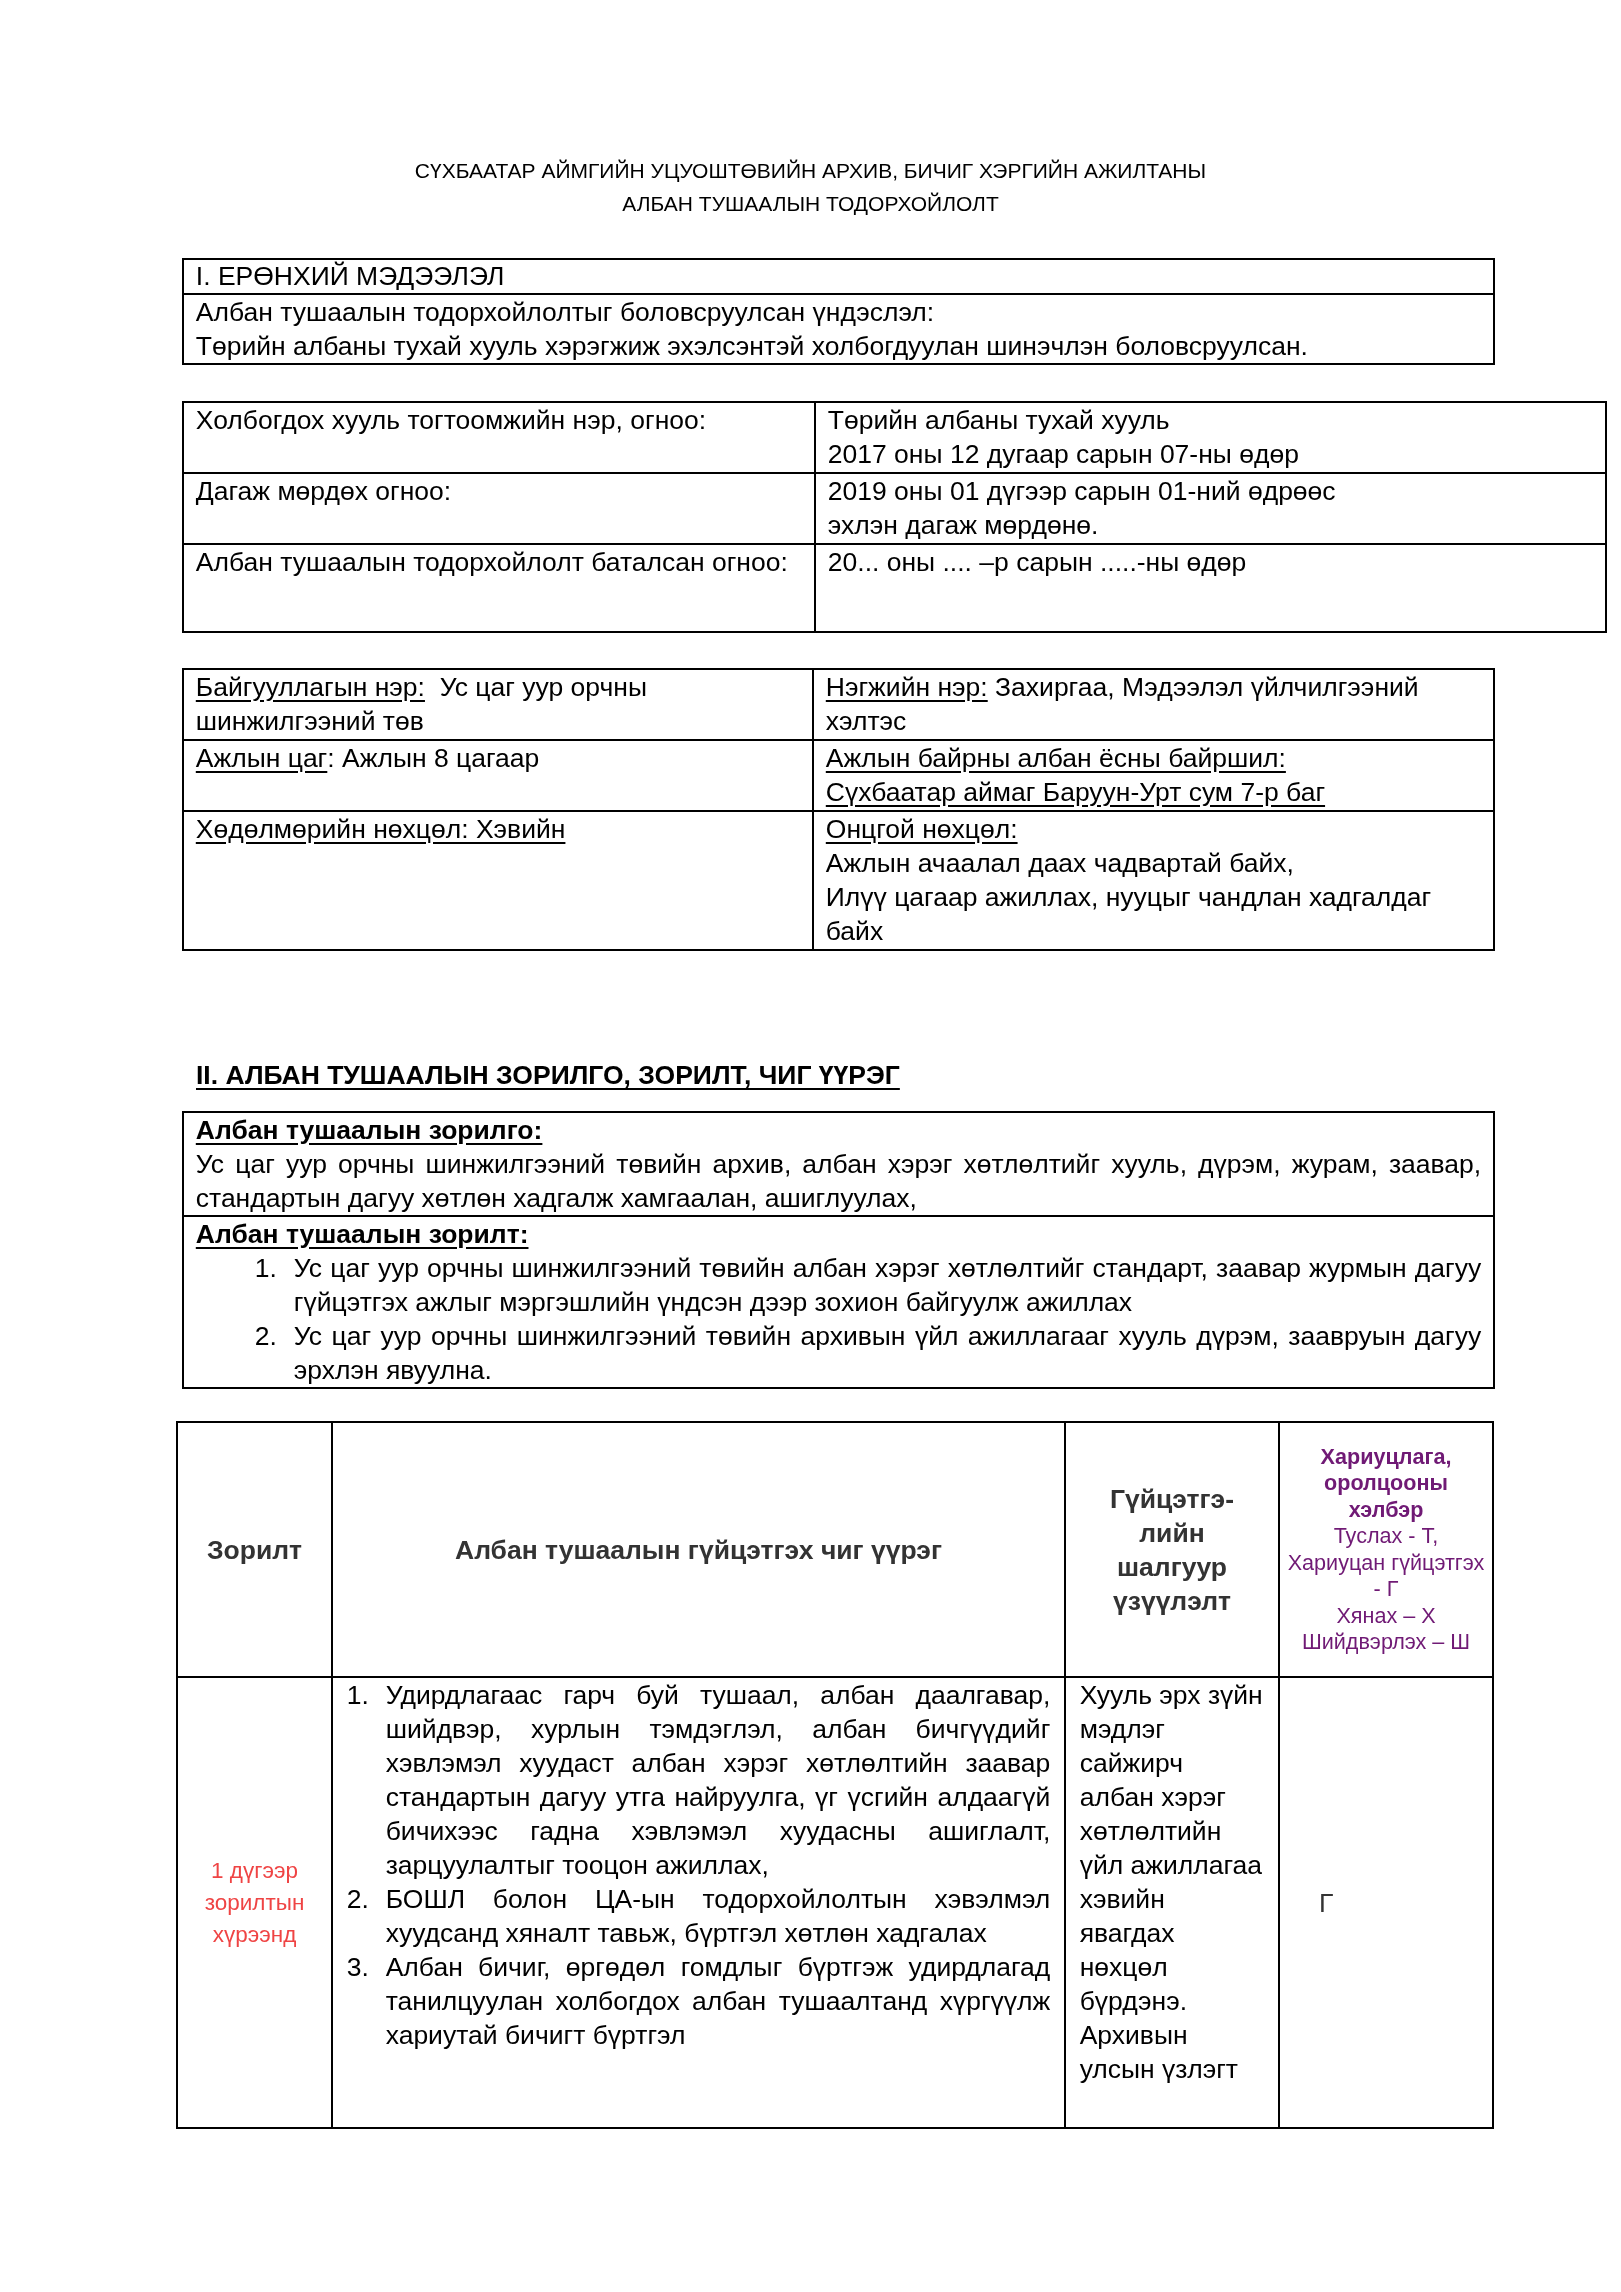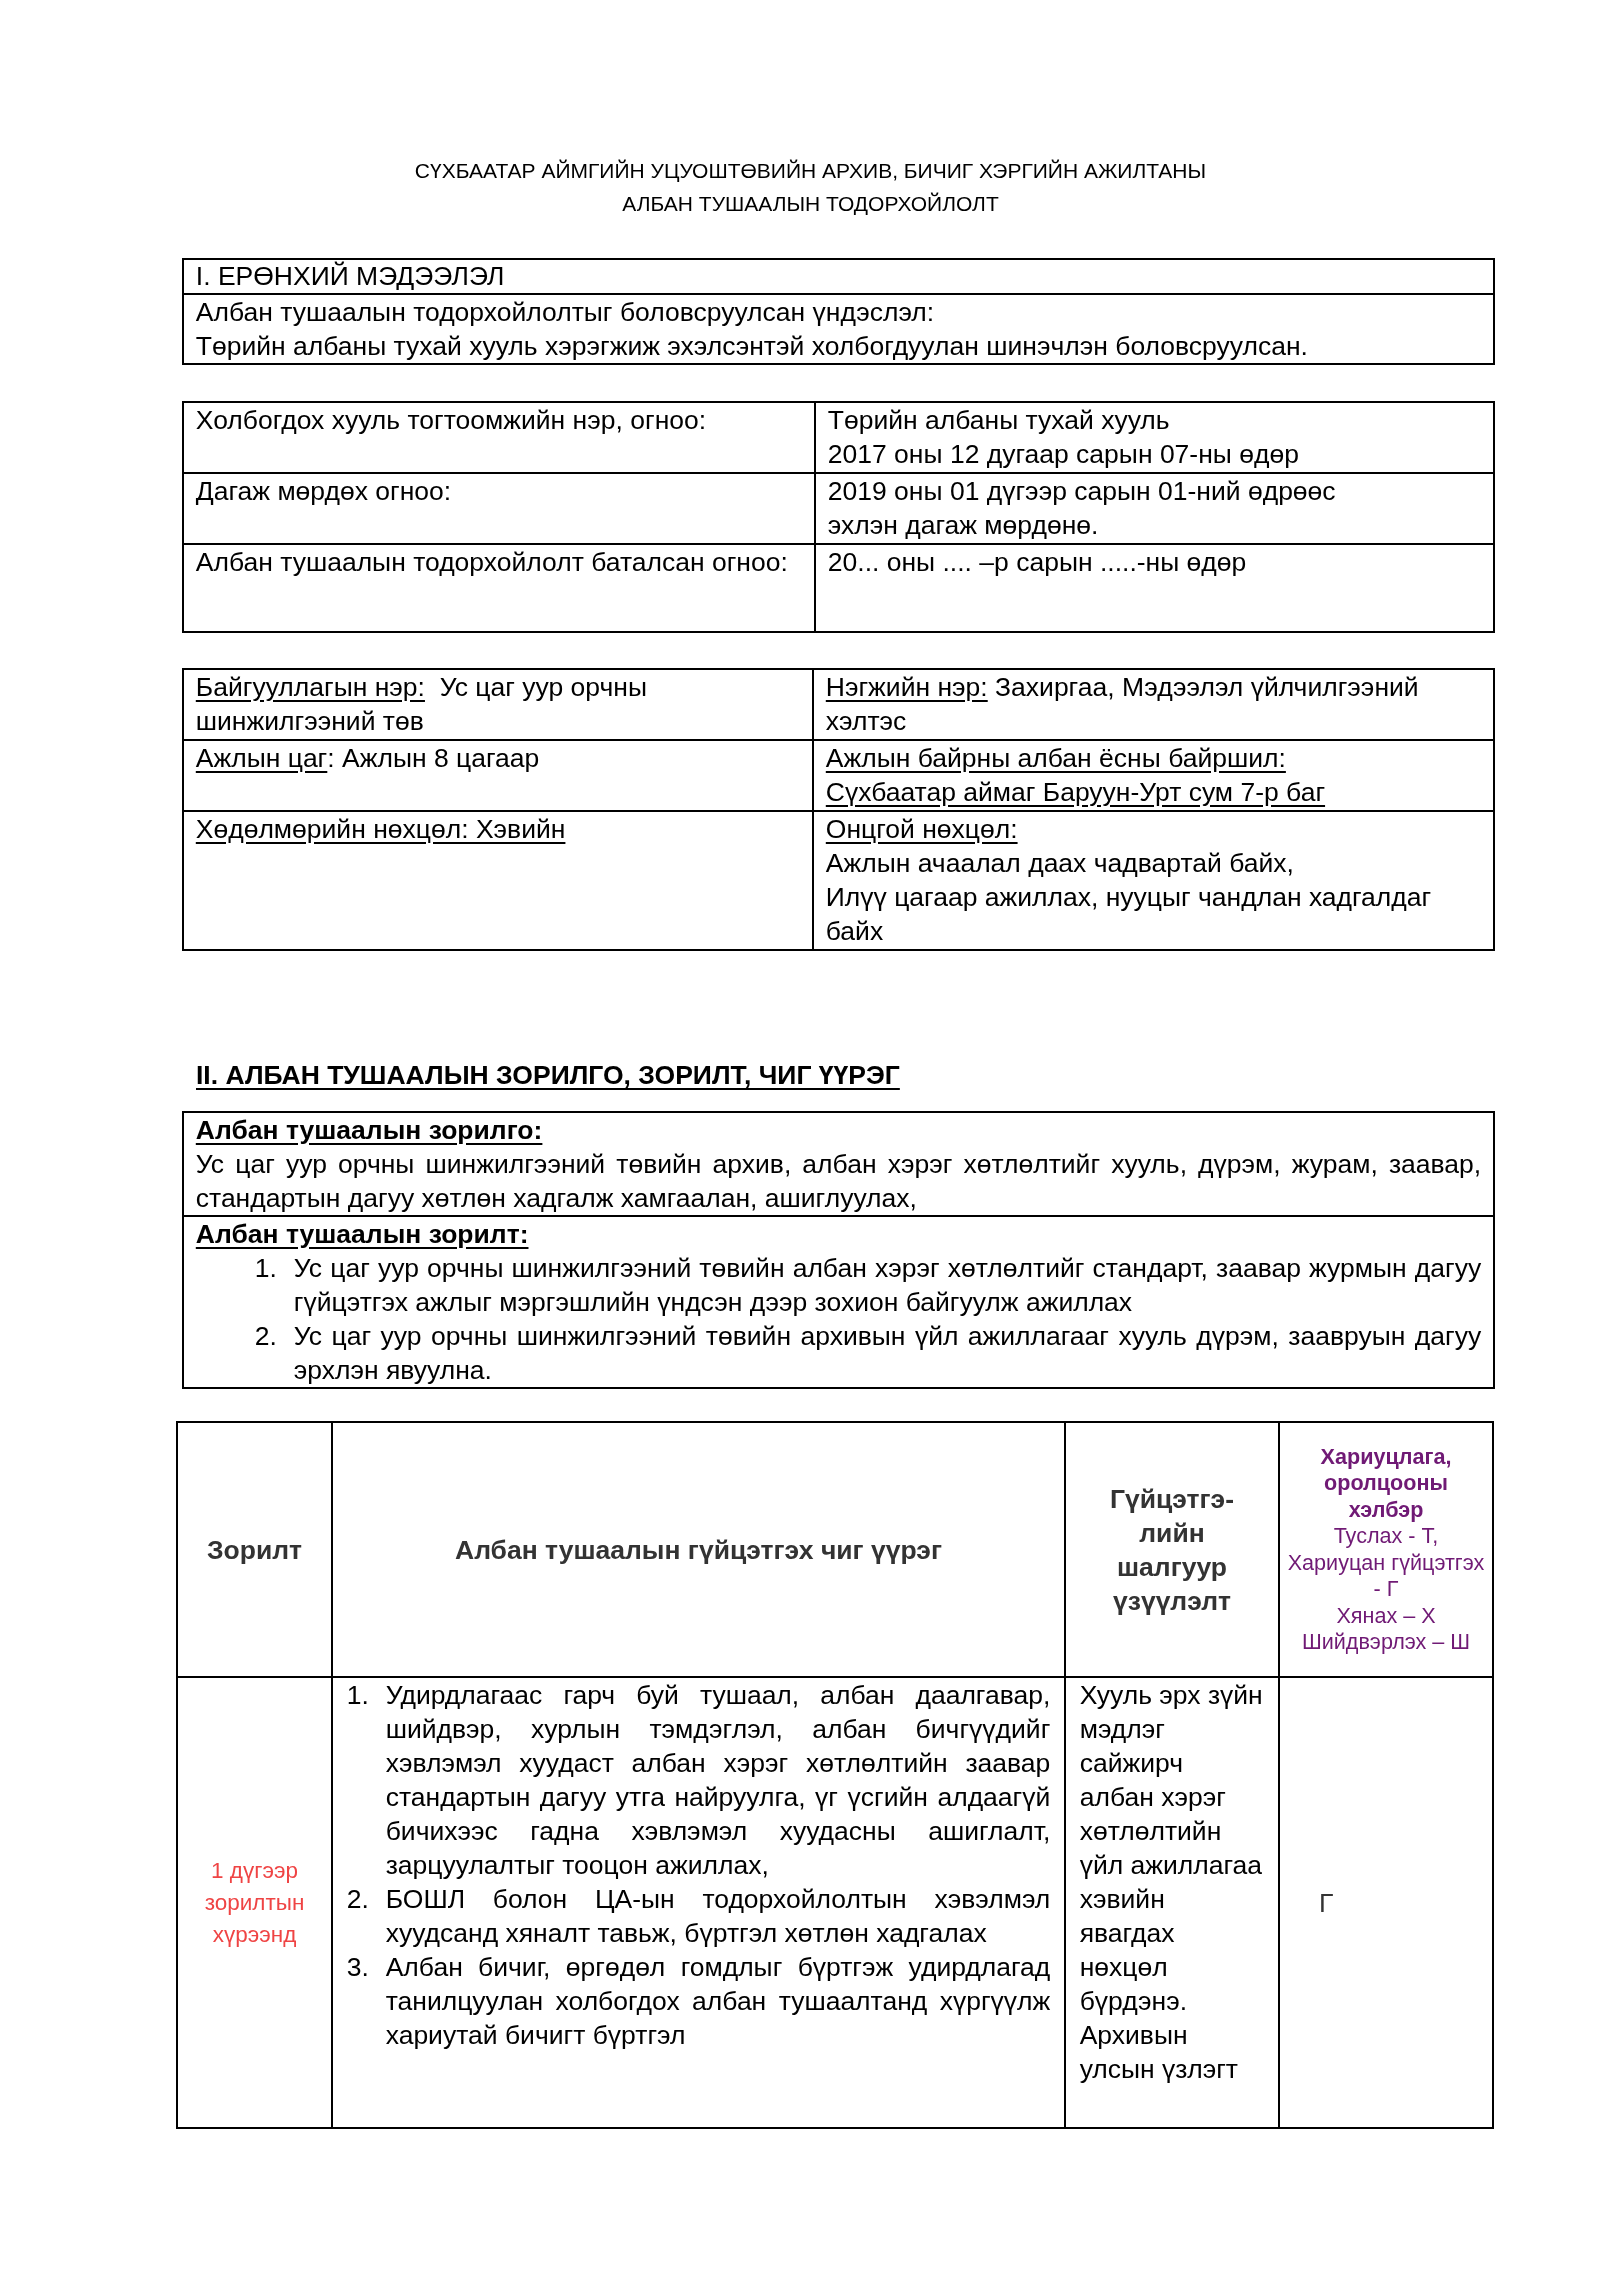--- a/index.html
+++ b/index.html
@@ -39,21 +39,21 @@
       </tr>
   <tr>
         <td>
     <span class="block">Албан тушаалын тодорхойлолтыг боловсруулсан үндэслэл:</span>
     <span class="block">Төрийн албаны тухай хууль хэрэгжиж эхэлсэнтэй холбогдуулан шинэчлэн боловсруулсан.</span>
   </td>
       </tr>
 </tbody>
   </table>
 
-<table style="left:182px; top:401px; width:1313px;">
+<table style="left:182px; top:401px; width:1425px;">
   <colgroup>
       <col style="width:632px">
       <col>
     </colgroup>
   <tbody>
       <tr style="height:71px;">
     <td>Холбогдох хууль тогтоомжийн нэр, огноо:</td>
     <td>
       <span class="block">Төрийн албаны тухай хууль</span>
       <span class="block">2017 оны 12 дугаар сарын 07-ны өдөр</span>

